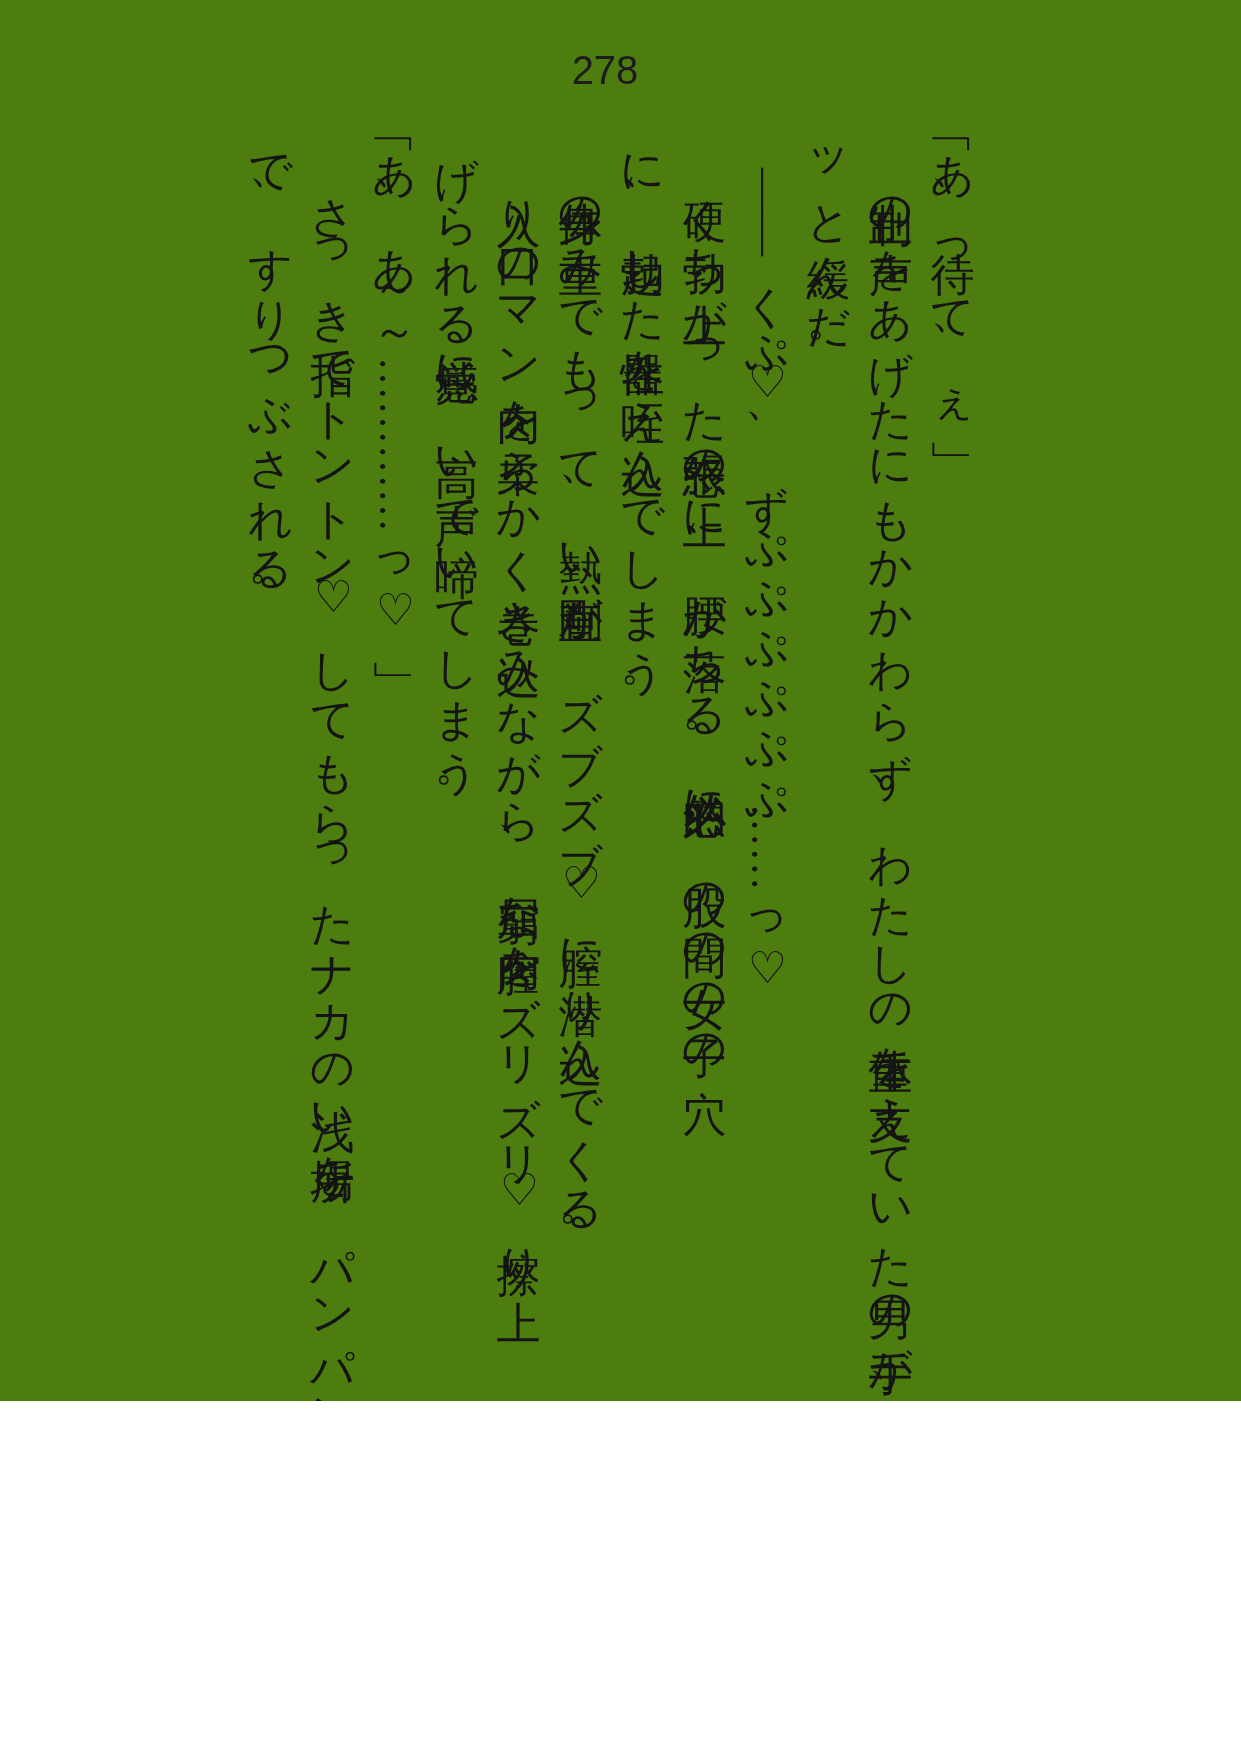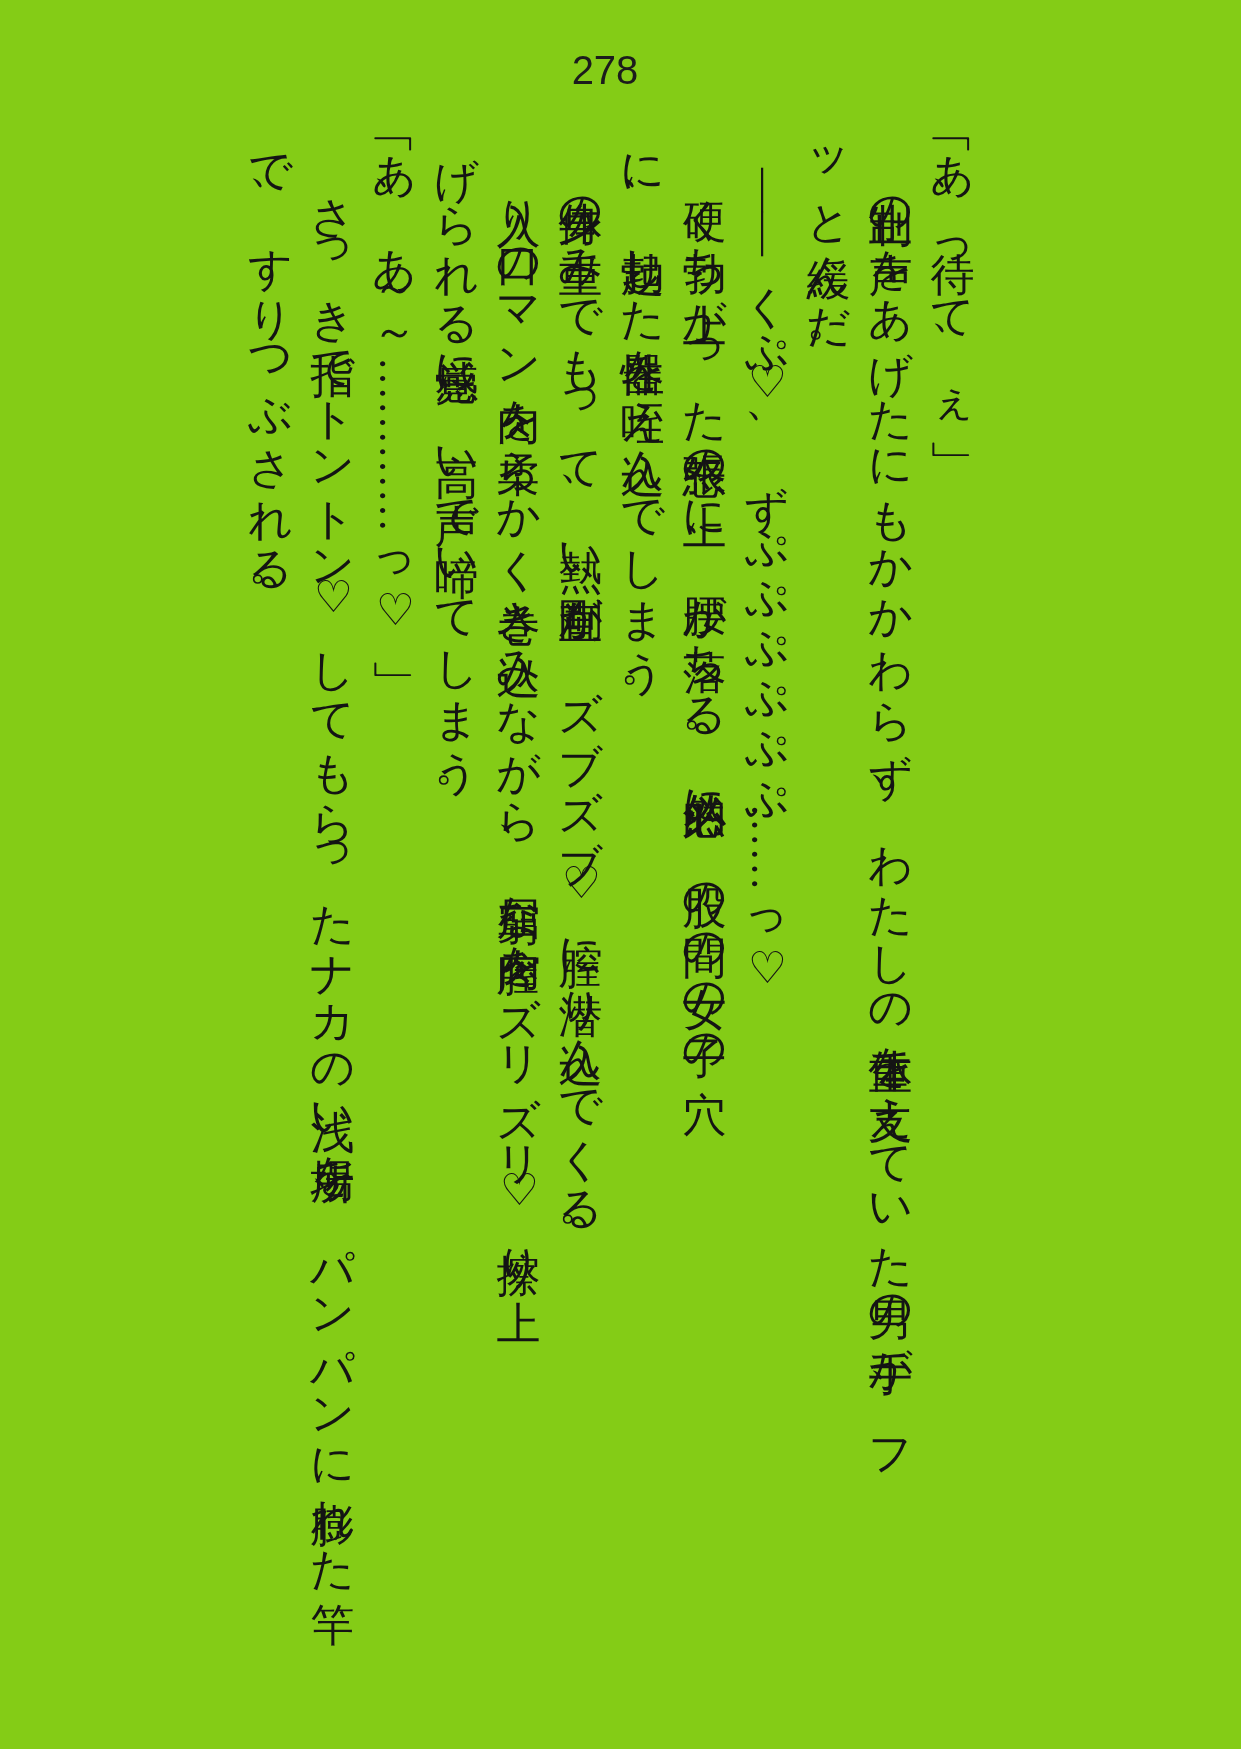--- a/index.html
+++ b/index.html
@@ -3,22 +3,22 @@
 <meta charset="utf-8">
 <style>
   html, body {
     margin: 0;
     padding: 0;
     background: #ffffff;
   }
   .page {
     position: relative;
     width: 1241px;
-    height: 1749px;
-    background: #84cc16;
+    height: 1401px;
+    background: #4d7c0f;
     overflow: hidden;
   }
   .page-number {
     position: absolute;
     top: 48px;
     left: 225px;
     width: 760px;
     text-align: center;
     font-family: "Liberation Sans", "DejaVu Sans", sans-serif;
     font-size: 40px;

